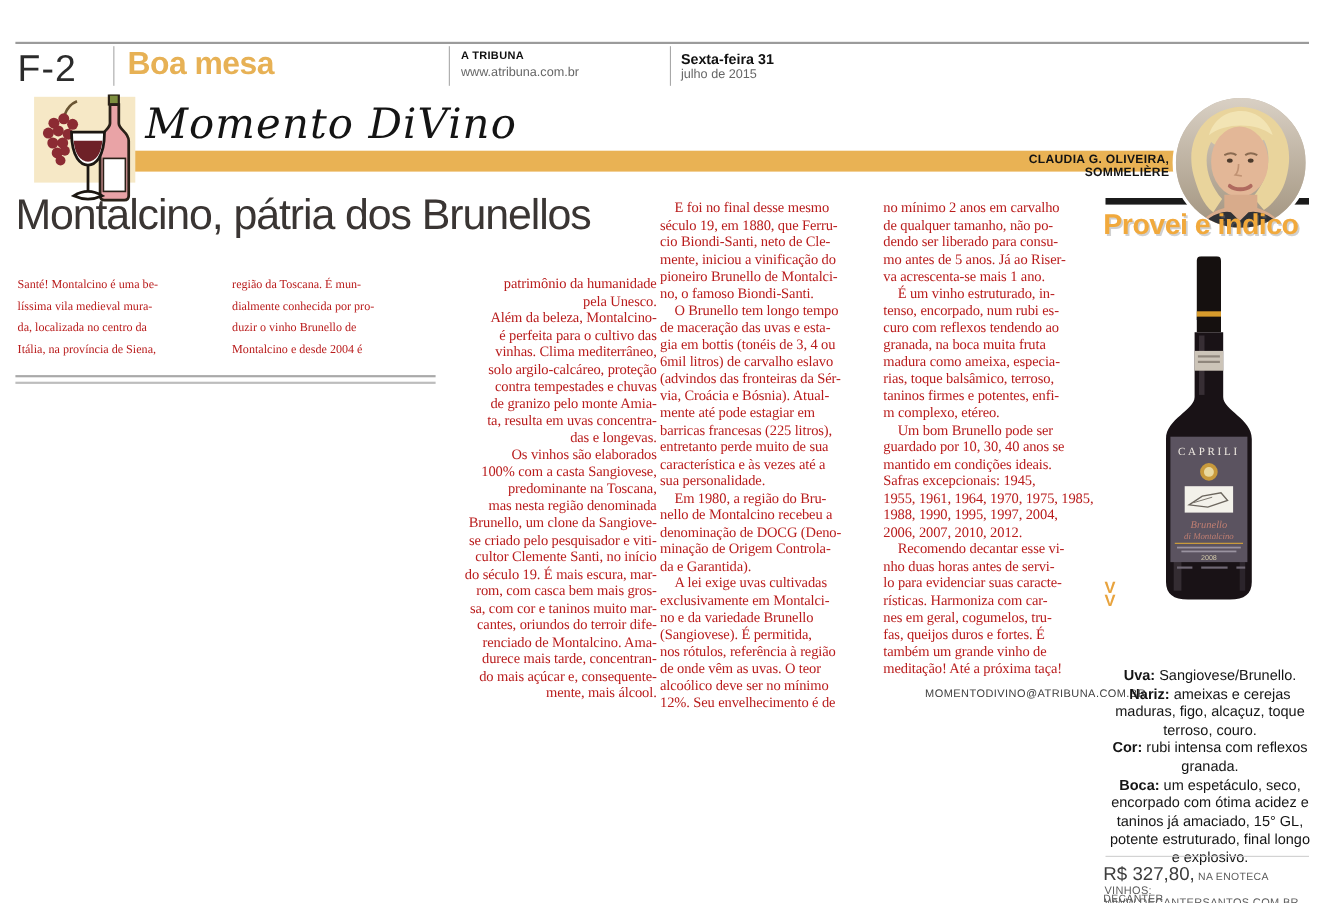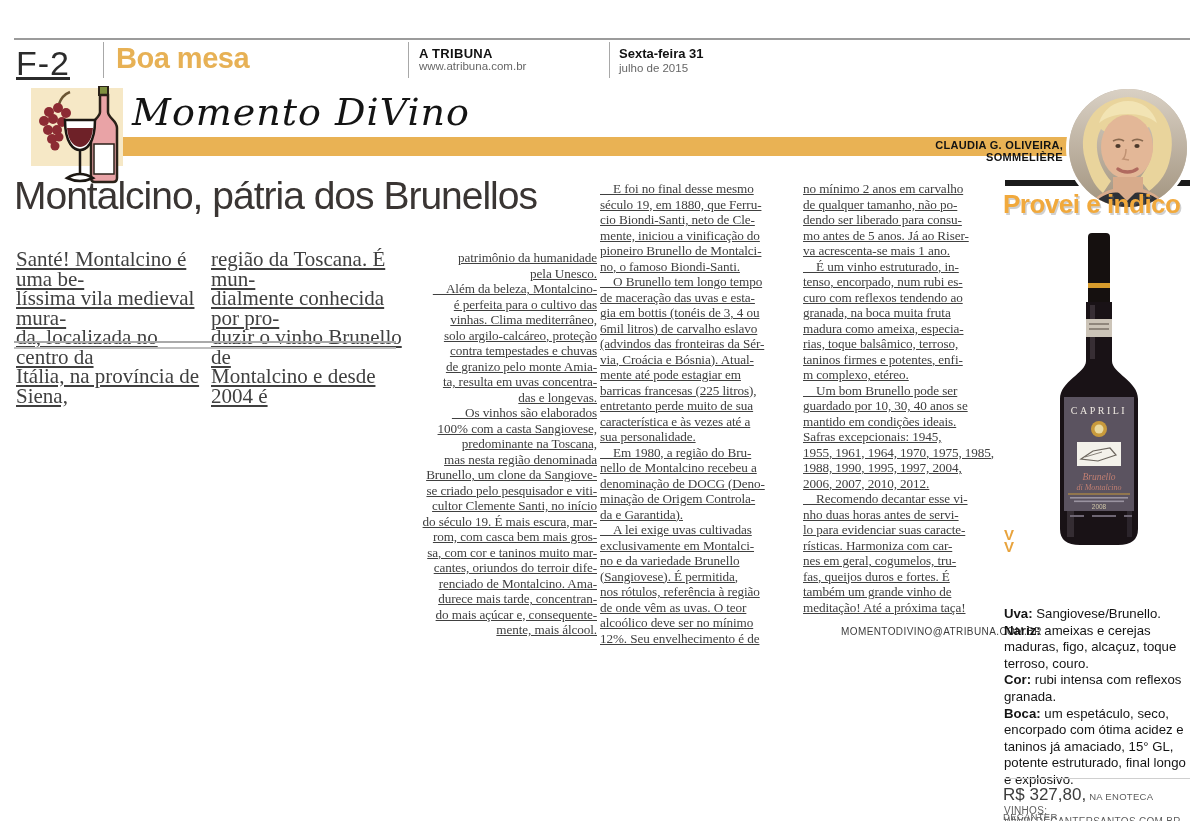--- a/index.html
+++ b/index.html
@@ -3,60 +3,60 @@
 <meta charset="utf-8">
 <style>
   html,body{margin:0;padding:0;background:#e8e8e8;}
   .page{position:relative;width:1200px;height:821px;background:#ffffff;overflow:hidden;
         font-family:"Liberation Sans",sans-serif;color:#222;}
   .abs{position:absolute;}
   .pre{white-space:pre-line;}
 
   
   .top-rule{left:14px;top:38px;width:1176px;height:2px;background:#9b9b9b;}
-  .edition{left:16px;top:44px;font-size:34px;font-weight:400;color:#2b2b2b;letter-spacing:1px;text-decoration:underline;}
+  .edition{left:16px;top:44px;font-size:34px;font-weight:400;color:#2b2b2b;letter-spacing:1px;}
   .vdiv{width:1px;background:#a8a8a8;top:42px;height:36px;}
   .vdiv1{left:103px;} .vdiv2{left:408px;} .vdiv3{left:609px;}
   .section-title{left:116px;top:42px;font-size:29px;font-weight:800;color:#e7b155;letter-spacing:-0.5px;}
-  .paper-name{left:419px;top:46px;font-size:13px;font-weight:800;color:#111;letter-spacing:0.3px;}
+  .paper-name{left:419px;top:46px;font-size:10px;font-weight:800;color:#111;letter-spacing:0.3px;}
   .paper-url{left:419px;top:60px;font-size:11.5px;color:#666;}
   .date1{left:619px;top:46px;font-size:13px;font-weight:800;color:#111;}
   .date2{left:619px;top:62px;font-size:11.5px;color:#666;}
 
   
   .orange-bar{left:55px;top:137px;width:1015px;height:19px;background:#e9b254;}
   .logo-art{left:29px;top:86px;z-index:3;}
   .script-title{left:132px;top:90px;font-family:"DejaVu Serif",serif;font-style:italic;
                 font-size:38px;color:#141414;letter-spacing:1px;z-index:3;}
   .byline{left:880px;top:139px;width:183px;text-align:right;font-size:11px;font-weight:800;
           color:#131313;letter-spacing:0.3px;z-index:4;}
   .portrait{left:1066px;top:86px;width:124px;height:124px;border-radius:50%;overflow:hidden;
             border:3px solid #fff;box-sizing:border-box;z-index:5;background:#c6bcae;}
   .black-rule{left:1005px;top:180px;width:185px;height:6px;background:#1b1b1b;z-index:2;}
   .sidebar-title{left:1003px;top:189px;font-size:26px;font-weight:800;color:#f1a93c;
                  letter-spacing:-0.5px;text-shadow:1.5px 1.5px 0 rgba(120,120,120,0.35);z-index:6;}
 
   
   .headline{left:14px;top:174px;font-size:39px;font-weight:400;color:#3a3533;letter-spacing:-1px;}
-  .serif{font-family:"Liberation Serif","DejaVu Serif",serif;color:#404040;text-decoration:underline;}
-  .intro{top:250px;width:192px;font-size:21px;line-height:19.5px;}
+  .serif{font-family:"Liberation Serif","DejaVu Serif",serif;color:#b91c1c;}
+  .intro{top:250px;width:192px;font-size:11px;line-height:19.5px;}
   .intro1{left:16px;} .intro2{left:211px;}
   .double-rule{left:14px;top:341px;width:382px;height:4px;
                border-top:2px solid #a9a9a9;border-bottom:2px solid #bdbdbd;box-sizing:content-box;}
   .bodycol{width:192px;font-size:13.2px;line-height:15.5px;letter-spacing:-0.1px;}
   .col3{left:405px;top:250px;text-align:right;}
   .col4{left:600px;top:181px;}
   .col5{left:803px;top:181px;}
   .email{left:805px;top:626px;font-size:10px;color:#3c3c3c;letter-spacing:0.4px;padding-left:36px;}
 
   
   .bottle{left:1040px;top:233px;}
   .chevrons{left:1004px;top:529px;font-size:15px;font-weight:800;color:#e8a33d;line-height:12px;}
   .wine-name{left:1004px;top:564px;font-size:15px;line-height:19px;color:#5b5b5b;}
-  .notes{left:1004px;top:606px;width:192px;font-size:13.2px;line-height:16.6px;color:#141414;}
+  .notes{left:1004px;top:606px;width:192px;font-size:13.2px;line-height:16.6px;color:#141414;text-align:center;}
   .notes p{margin:0;}
   .notes b{font-weight:800;}
   .price-rule{left:1005px;top:778px;width:185px;height:1px;background:#cfcfcf;}
   .price-row{left:1003px;top:785px;font-size:17px;color:#3d3d3d;}
   .price-note{font-size:9.5px;color:#5c5c5c;letter-spacing:0.3px;}
   .store-line{left:1004px;top:805px;font-size:10px;color:#5c5c5c;letter-spacing:0.3px;}
 </style>
 </head>
 <body>
 

